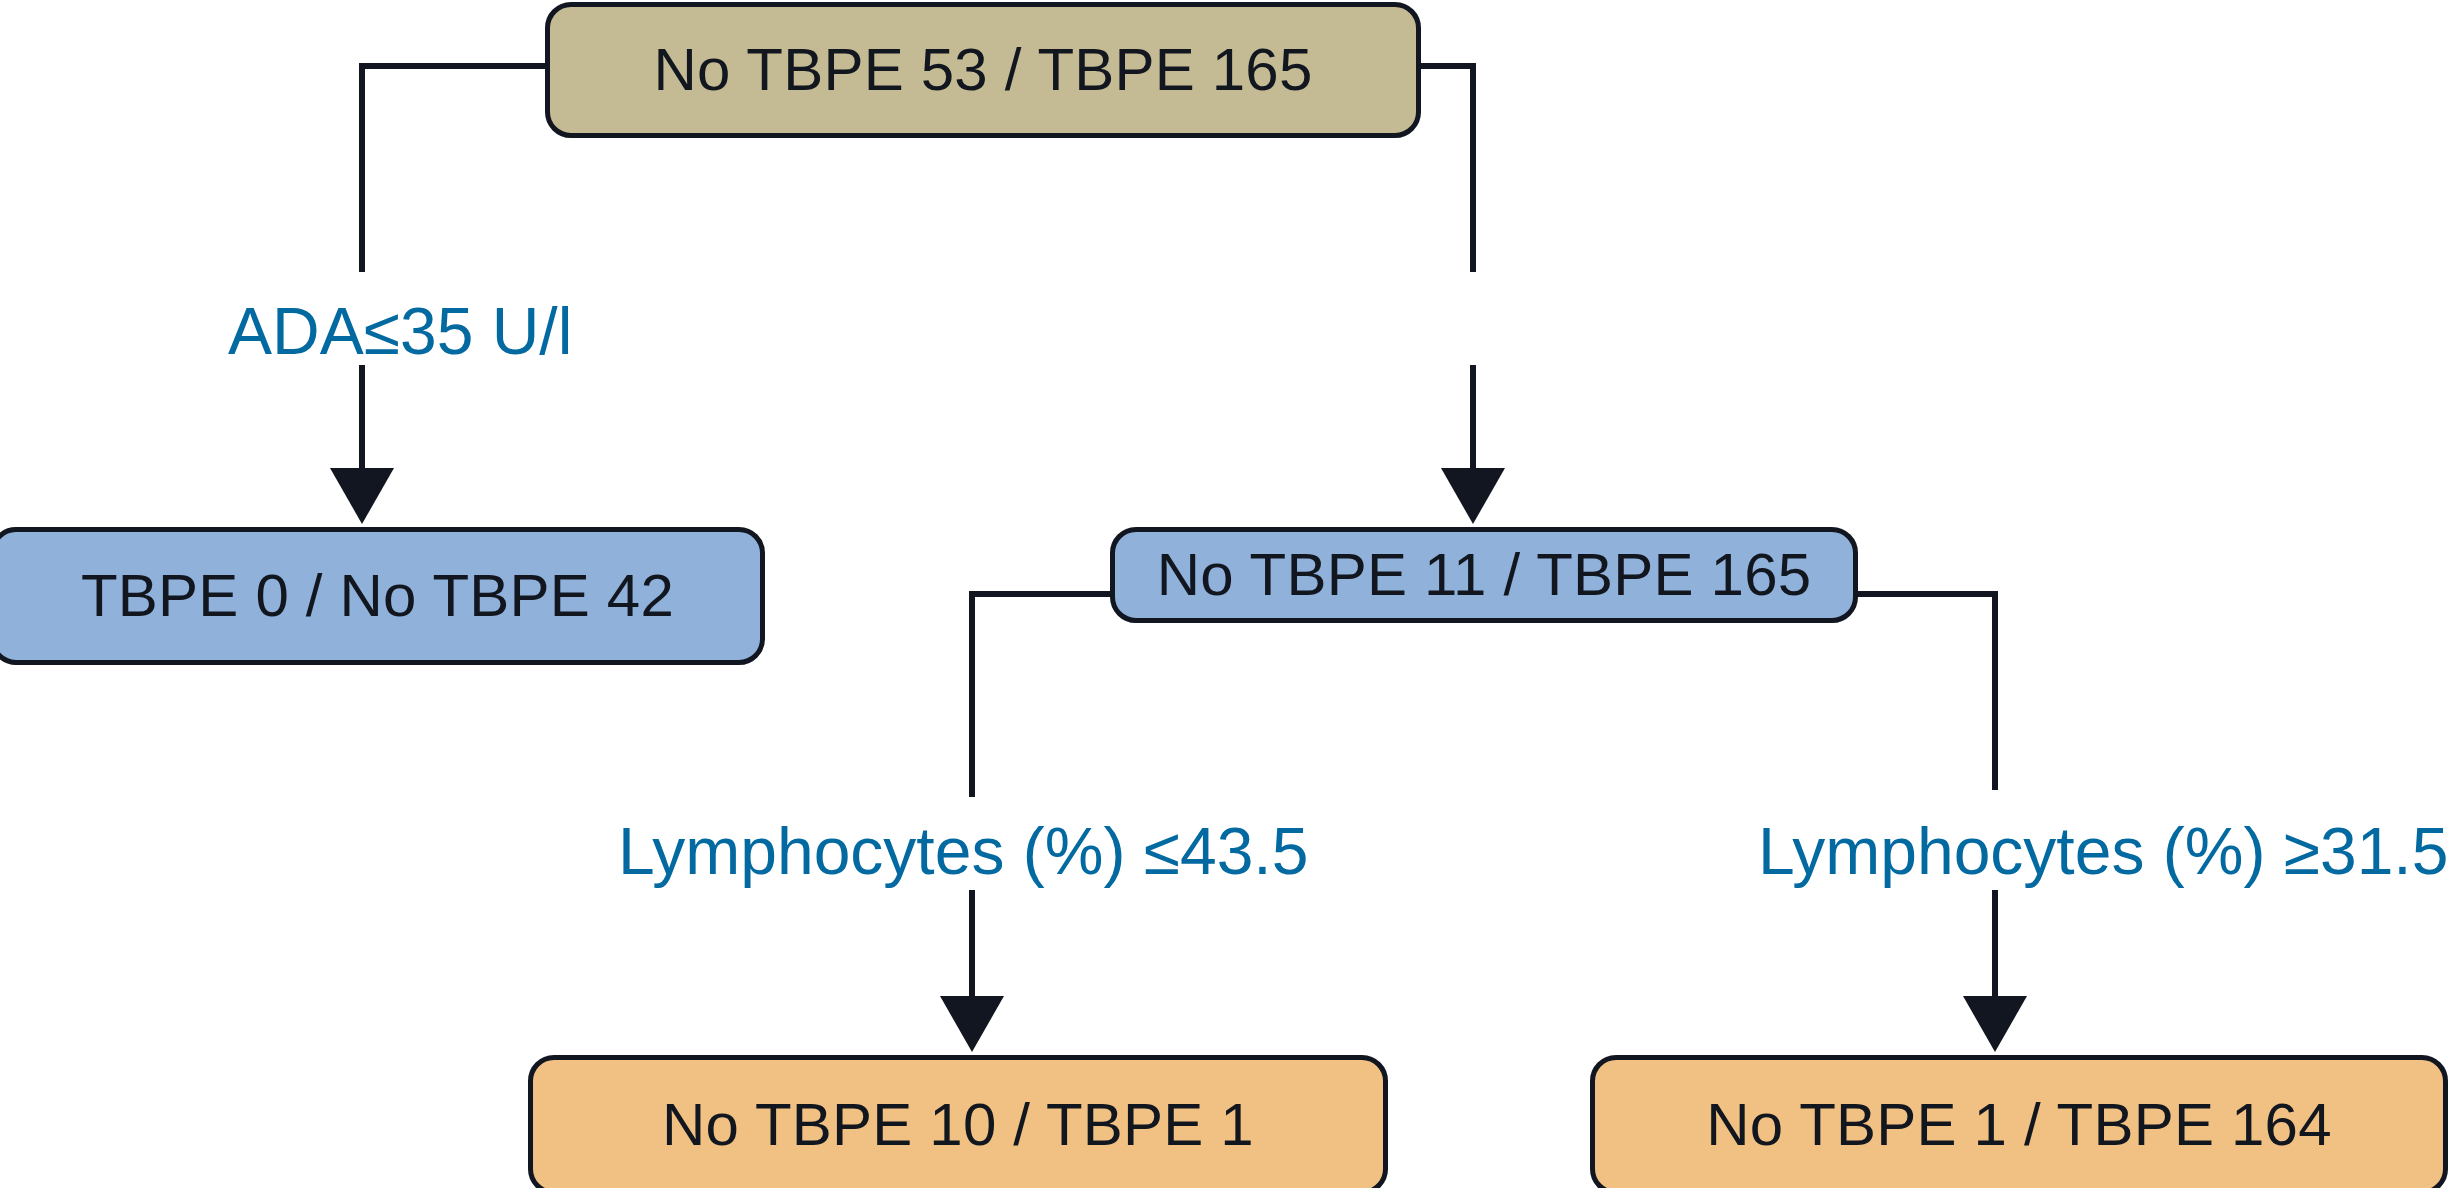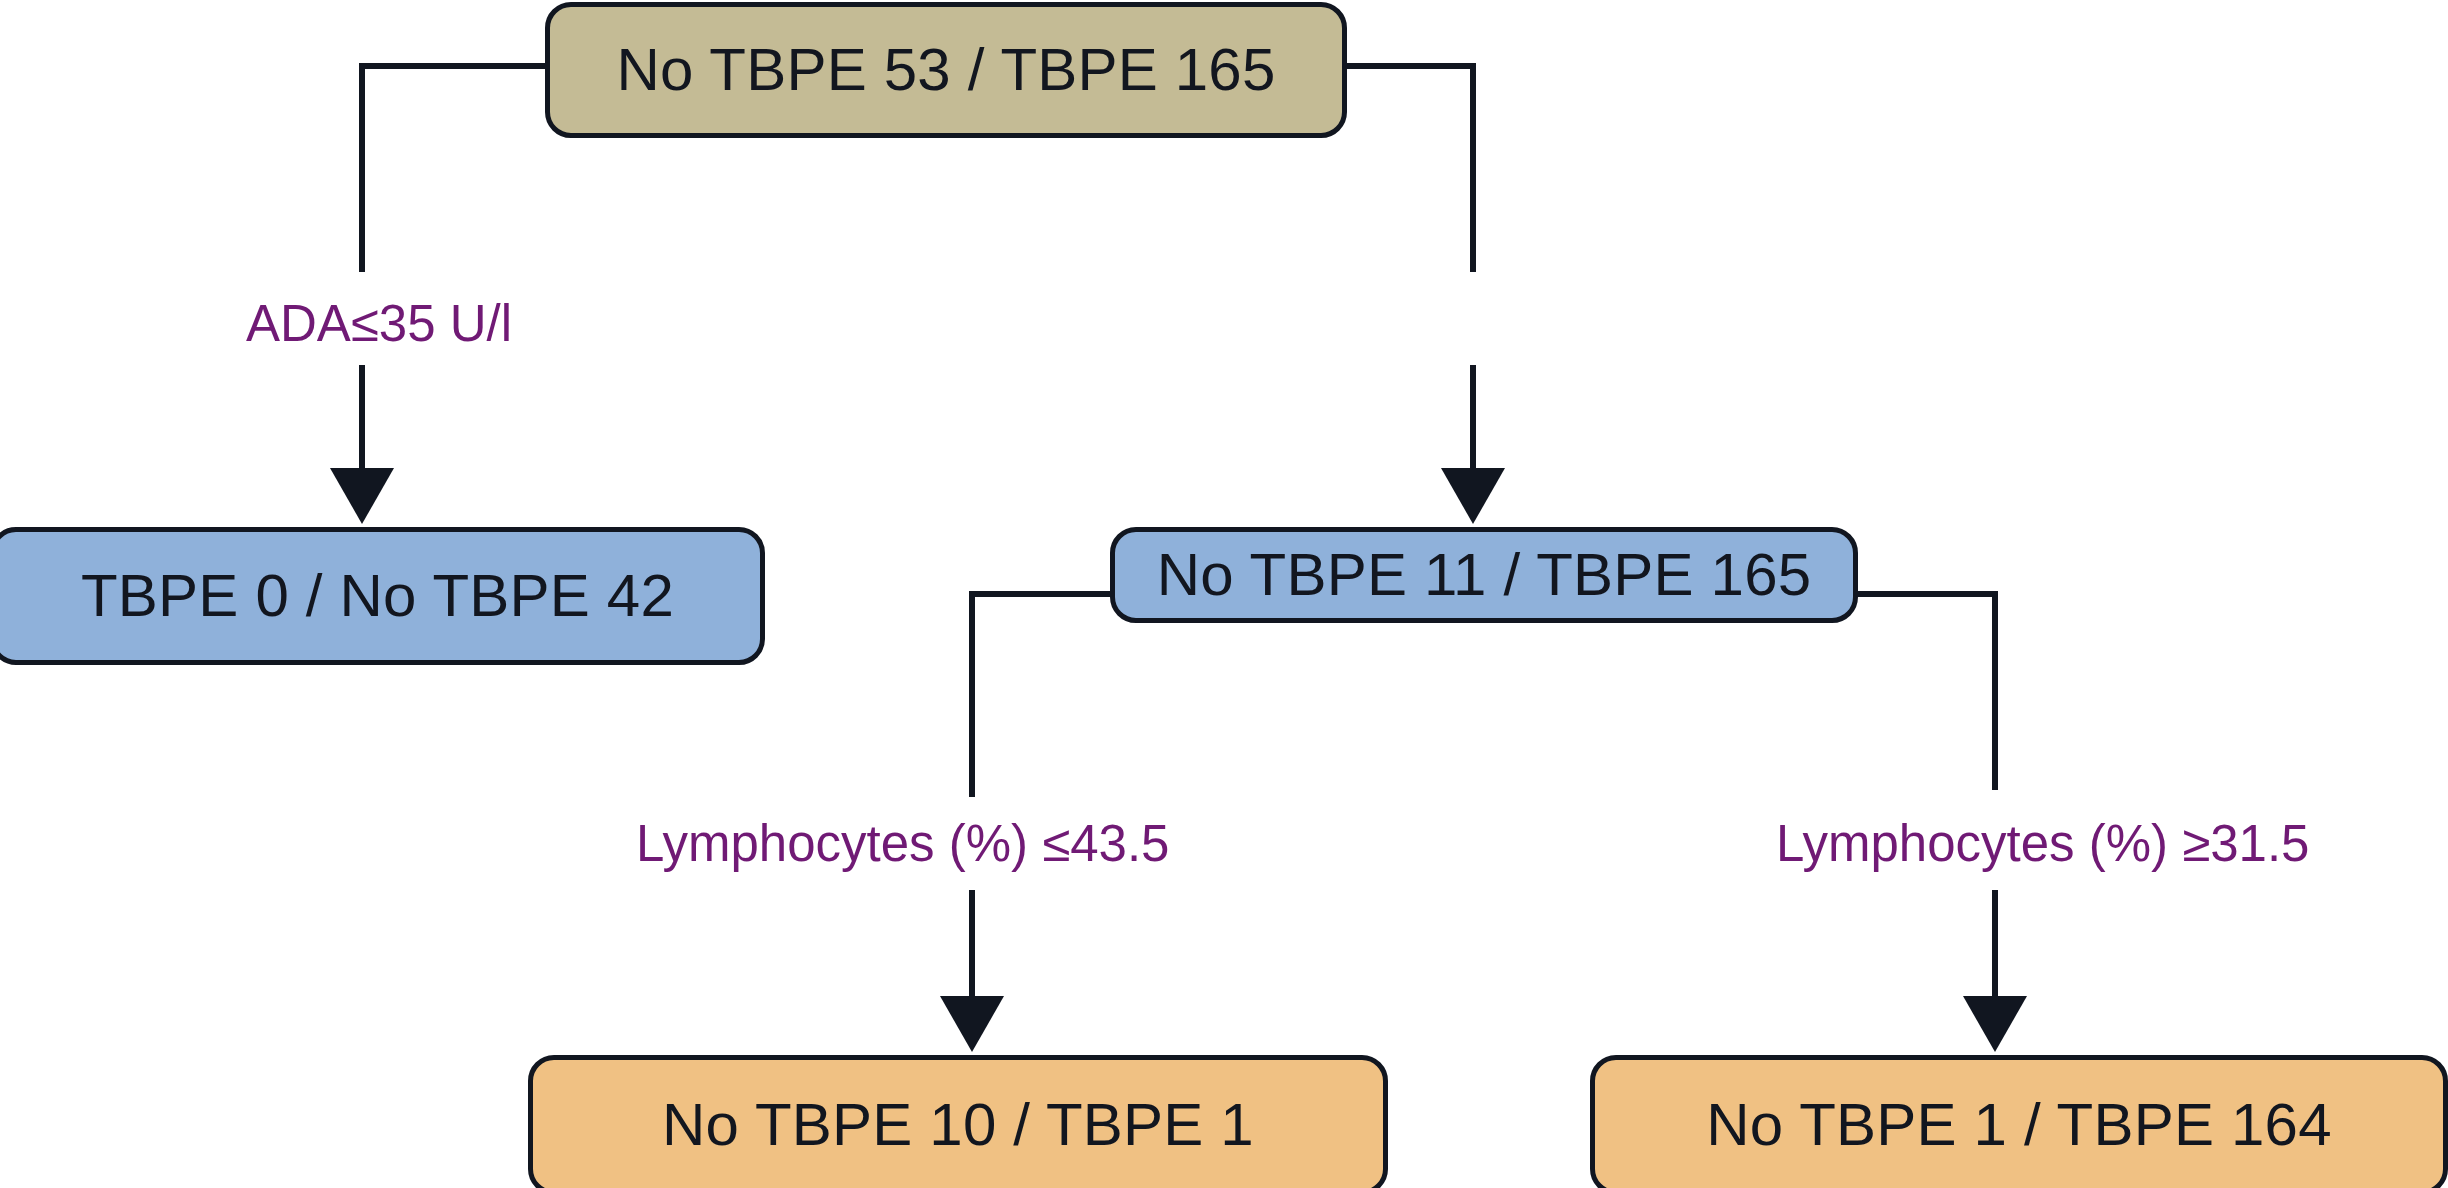--- a/index.html
+++ b/index.html
@@ -26,21 +26,21 @@
     color: #12161f;
     font-size: 60px;
     font-weight: 400;
     letter-spacing: 0.2px;
     white-space: nowrap;
     line-height: 1;
   }
   .node-root {
     left: 545px;
     top: 2px;
-    width: 802px;
+    width: 876px;
     height: 136px;
     background: #c4bb95;
   }
   .node-left-neg {
     left: -10px;
     top: 527px;
     width: 775px;
     height: 138px;
     background: #8fb1da;
   }
@@ -60,25 +60,24 @@
   }
   .node-bottom-right {
     left: 1590px;
     top: 1055px;
     width: 858px;
     height: 140px;
     background: #f0c183;
   }
   .edge-label {
     position: absolute;
-    color: #701a75;
-    font-size: 51px;
+    color: #0369a1;
+    font-size: 66px;
     white-space: nowrap;
     line-height: 1;
-    margin-left: 18px;
   }
   .lbl-ada-le  { left: 228px;  top: 298px; }
   .lbl-ada-ge  { left: 1338px; top: 298px; }
   .lbl-lym-le  { left: 618px;  top: 818px; }
   .lbl-lym-ge  { left: 1758px; top: 818px; }
 
   svg.connectors {
     position: absolute;
     left: 0;
     top: 0;

